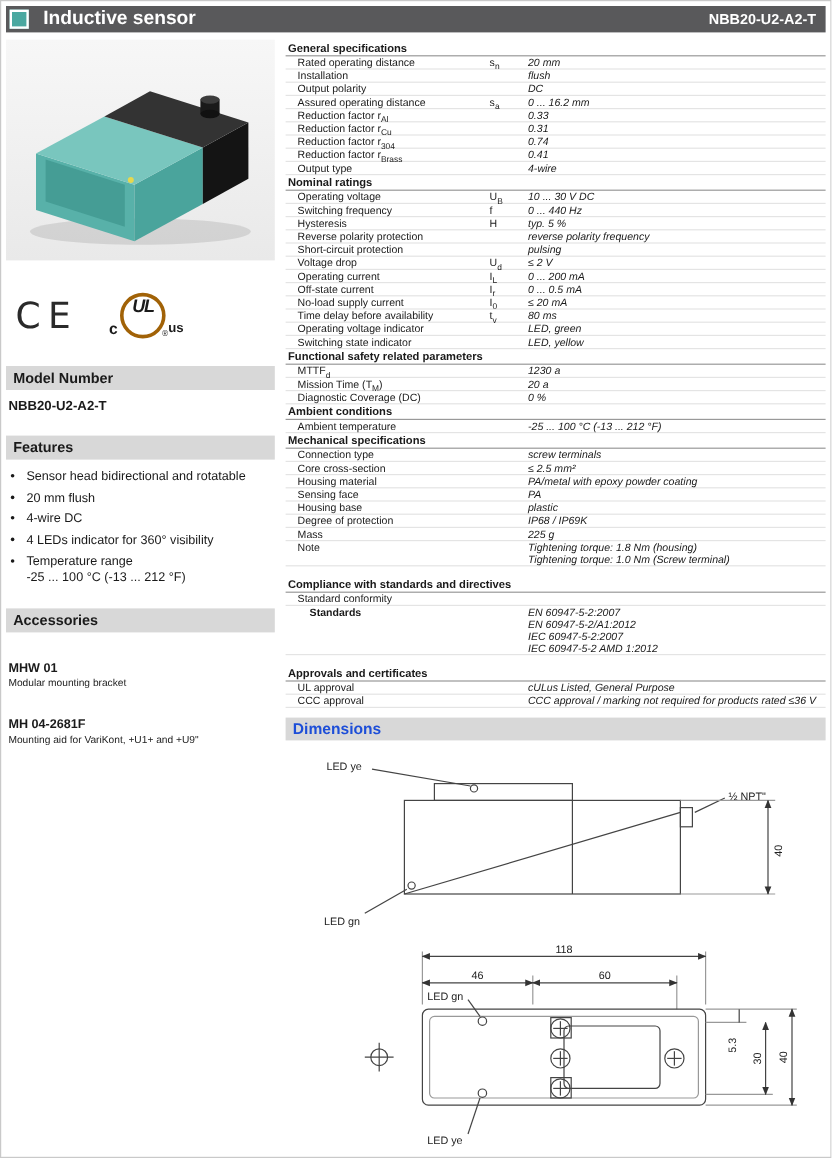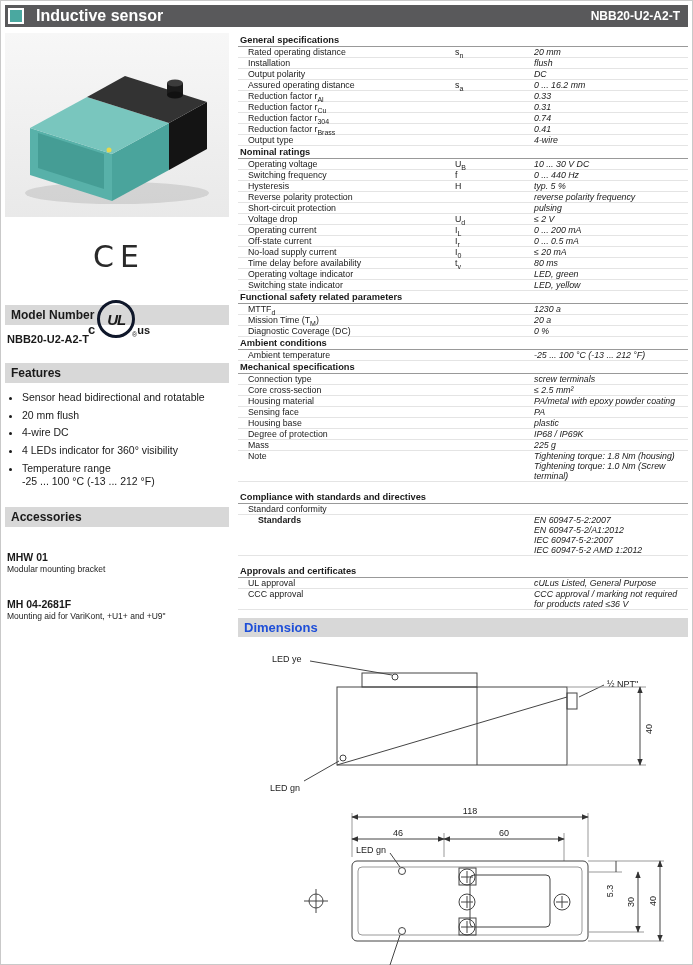--- a/index.html
+++ b/index.html
@@ -18,44 +18,44 @@
   .topbar .rt { margin-left: auto; color: #fff; font-weight: bold; font-size: 12px; }
 
   .cols { display: flex; gap: 9px; margin-top: 4px; }
   .leftcol { width: 224px; flex: none; }
   .rightcol { flex: 1; min-width: 0; }
 
   
   .prod-img { height: 184px; background: linear-gradient(180deg, #f7f7f7, #e9e9e9); margin-top: 2px; }
   .prod-img svg { display: block; }
 
-  .certs { display: flex; align-items: center; gap: 26px; margin: 22px 4px 6px 8px; height: 48px; flex-direction: column; }
+  .certs { display: flex; align-items: center; gap: 26px; margin: 22px 4px 6px 8px; height: 48px; }
   .ce { font-family: "DejaVu Sans", sans-serif; font-size: 30px; color: #2a2a2a; letter-spacing: 6px; }
   .ul-wrap { display: flex; align-items: flex-end; gap: 2px; }
   .ul-c { font-size: 13px; font-weight: bold; line-height: 1; padding-bottom: 2px; }
-  .ul-circle { position: relative; width: 38px; height: 38px; border: 3px solid #0f172a; border-radius: 50%;
-               display: flex; align-items: center; justify-content: center; }
+  .ul-circle { position: relative; width: 38px; height: 38px; border: 3px solid #a16207; border-radius: 50%;
+               display: flex; justify-content: center; }
   .ul-letters { font-weight: bold; font-style: italic; font-size: 15px; letter-spacing: -1px; }
   .ul-reg { position: absolute; bottom: -3px; right: -5px; font-size: 7px; }
   .ul-us { font-size: 11px; font-weight: bold; line-height: 1; padding-bottom: 2px; }
 
   .lsec-h { background: var(--section_bg, #D8D8D8); font-weight: bold; font-size: 12px; padding: 3px 6px; margin-top: 18px; }
   .model-val { font-weight: bold; font-size: 11px; padding: 8px 2px 0 2px; }
   .features-list { list-style: disc; margin: 8px 0 0 17px; font-weight: normal; font-size: 10.5px; line-height: 1.3; }
   .features-list li { margin-bottom: 4px; white-space: pre-line; }
   .acc-item { margin-top: 24px; padding-left: 2px; }
   .acc-code { font-weight: bold; font-size: 10.5px; }
   .acc-desc { font-size: 8.5px; color: #222; margin-top: 1px; }
 
   
   .rt-title { background: var(--section_bg, #D8D8D8); font-weight: bold; font-size: 13px; padding: 2px 6px; color: #17171c; }
   .tech-table { margin-top: 3px; }
   .sec-h { font-weight: bold; font-size: 9.3px; line-height: 10px; padding: 1px 0 1px 2px; border-bottom: 1px solid #999; }
   .sec-h.gap { margin-top: 9px; }
-  .t-row { display: flex; align-items: flex-start; border-bottom: 1px solid #e4e4e4; font-size: 8.8px; line-height: 10px; gap: 47px; }
+  .t-row { display: flex; align-items: flex-start; border-bottom: 1px solid #e4e4e4; font-size: 8.8px; line-height: 10px; }
   .t-label { flex: 0 0 170px; padding-left: 10px; }
   .t-label.ind2 { padding-left: 20px; font-weight: bold; }
   .t-sym { flex: 0 0 32px; }
   .t-val { flex: 1; white-space: pre-line; font-style: italic; }
   sub { font-size: 7px; line-height: 0; }
 
   .dim-title { background: var(--section_bg, #D8D8D8); font-weight: bold; font-size: 13px; padding: 2px 6px; color: #1d4ed8; margin-top: 8px; }
   .dwg { display: block; margin: 8px 0 0 14px; }
   .ln line, .ln rect, .ln circle, .ln path { stroke: #444; fill: none; stroke-width: 1; }
   .ln .thin { stroke: #999; }

